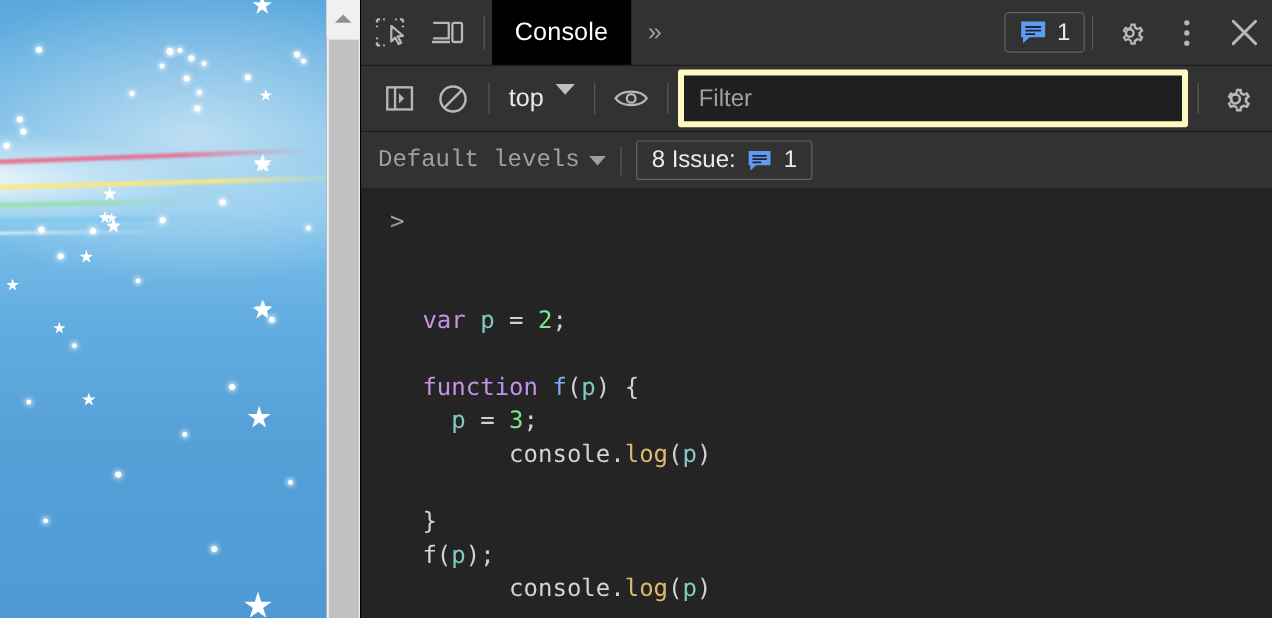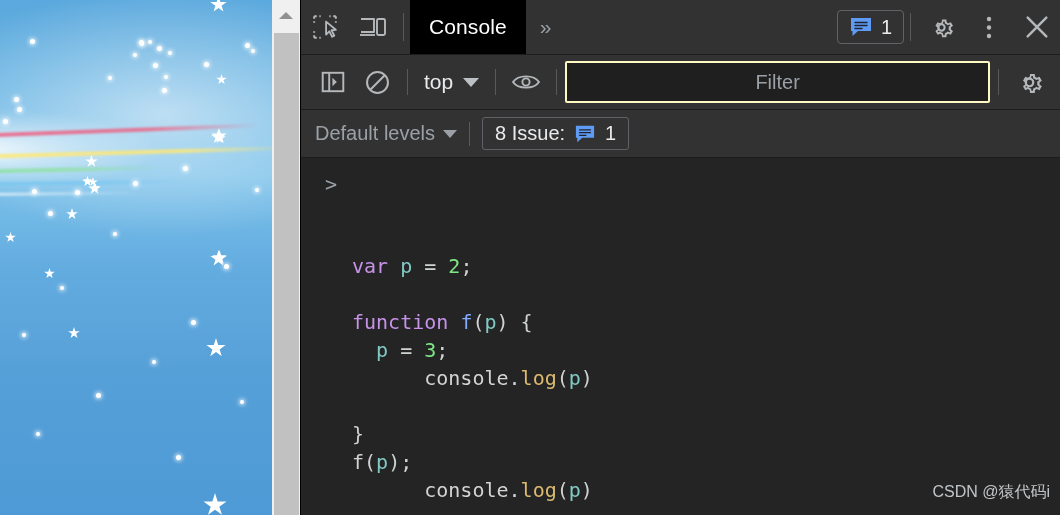--- a/index.html
+++ b/index.html
@@ -170,63 +170,63 @@
     width: 44px; height: 40px;
     display: flex; align-items: center; justify-content: center;
     cursor: pointer;
   }
   .ct-sep {
     width: 1px; height: 26px;
     background: #5a5a5a;
     margin: 0 8px;
   }
   .ctx-select {
-    display: flex; align-items: center; gap: 10px;
+    display: flex; gap: 10px;
     padding: 0 8px;
     color: #e8eaed;
     font-size: 21px;
     cursor: pointer;
   }
   .caret-down {
     width: 0; height: 0;
     border-left: 8px solid transparent;
     border-right: 8px solid transparent;
     border-top: 9px solid #bdc1c6;
   }
   .filter-input {
     flex: 1 1 auto;
     height: 38px;
     background: #1f1f1f;
-    border: 2px solid #fef9c3;
+    border: 5px solid #fef9c3;
     border-radius: 2px;
     color: #9aa0a6;
     font-size: 20px;
     font-family: "Liberation Sans", sans-serif;
     padding: 0 12px;
     margin-right: 0;
     outline: none;
-    text-align: center;
   }
   .filter-input::placeholder { color: #9aa0a6; opacity: 1; }
 
   
   .levels-row {
     height: 47px;
     min-height: 47px;
     background: #323232;
     display: flex;
     align-items: center;
     padding: 0 14px;
     border-bottom: 1px solid #1c1c1c;
   }
   .levels-select {
     display: flex; align-items: center; gap: 8px;
     color: #9aa0a6;
     font-size: 20px;
     cursor: pointer;
+    font-family: Liberation Mono, monospace;
   }
   .caret-down-sm {
     width: 0; height: 0;
     border-left: 7px solid transparent;
     border-right: 7px solid transparent;
     border-top: 8px solid #9aa0a6;
   }
   .lv-sep { width: 1px; height: 24px; background: #5a5a5a; margin: 0 12px; }
   .issue-pill {
     display: flex; align-items: center; gap: 9px;
@@ -490,14 +490,13 @@
     <div class="console-body">
 
       <div class="code-block">
         <span class="prompt-caret">&gt;</span>
         <div class="code-lines" id="code-lines"><div><span class="kw">var</span><span class="pun"> </span><span class="var">p</span><span class="pun"> = </span><span class="num">2</span><span class="pun">;</span></div><div>&nbsp;</div><div><span class="kw">function</span><span class="pun"> </span><span class="fn">f</span><span class="pun">(</span><span class="var">p</span><span class="pun">) {</span></div><div><span class="pun">  </span><span class="var">p</span><span class="pun"> = </span><span class="num">3</span><span class="pun">;</span></div><div><span class="obj">      console</span><span class="pun">.</span><span class="prop">log</span><span class="pun">(</span><span class="var">p</span><span class="pun">)</span></div><div>&nbsp;</div><div><span class="pun">}</span></div><div><span class="obj">f</span><span class="pun">(</span><span class="var">p</span><span class="pun">);</span></div><div><span class="obj">      console</span><span class="pun">.</span><span class="prop">log</span><span class="pun">(</span><span class="var">p</span><span class="pun">)</span></div></div>
       </div>
 
     </div>
   </div>
 
-  <div class="watermark">CSDN @猿代码i</div>
 </div>
 
 </body></html>

